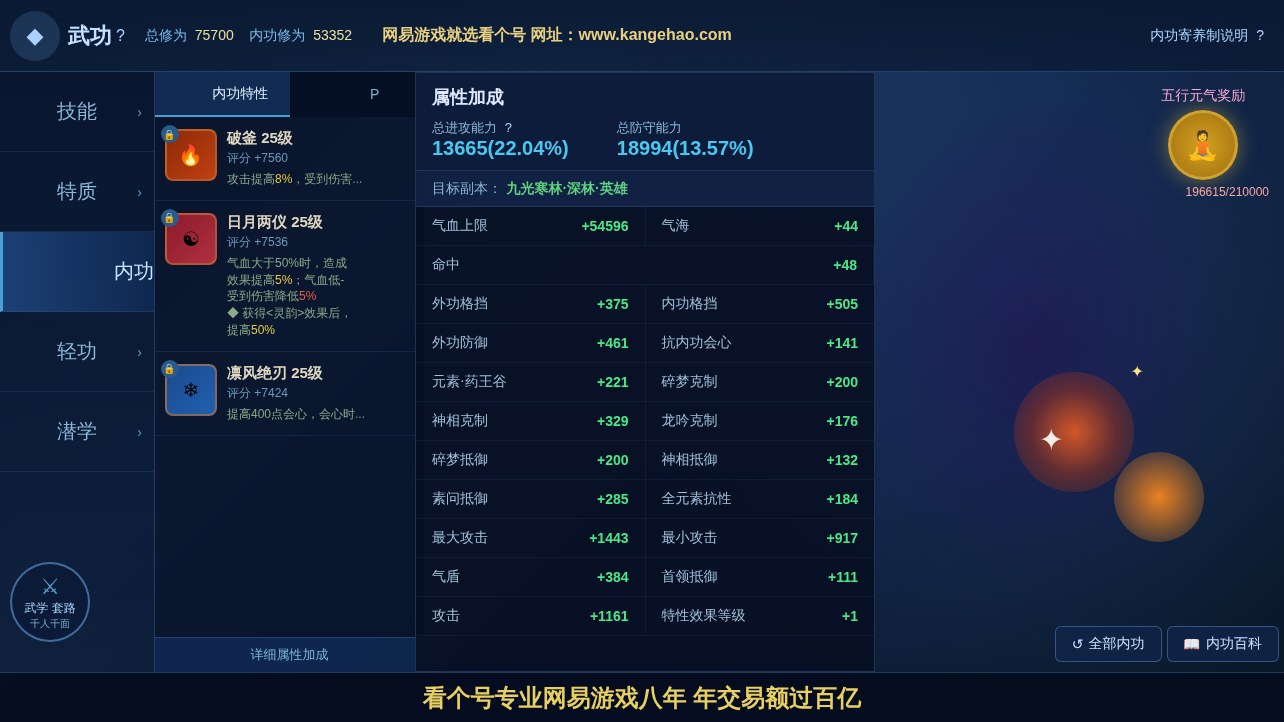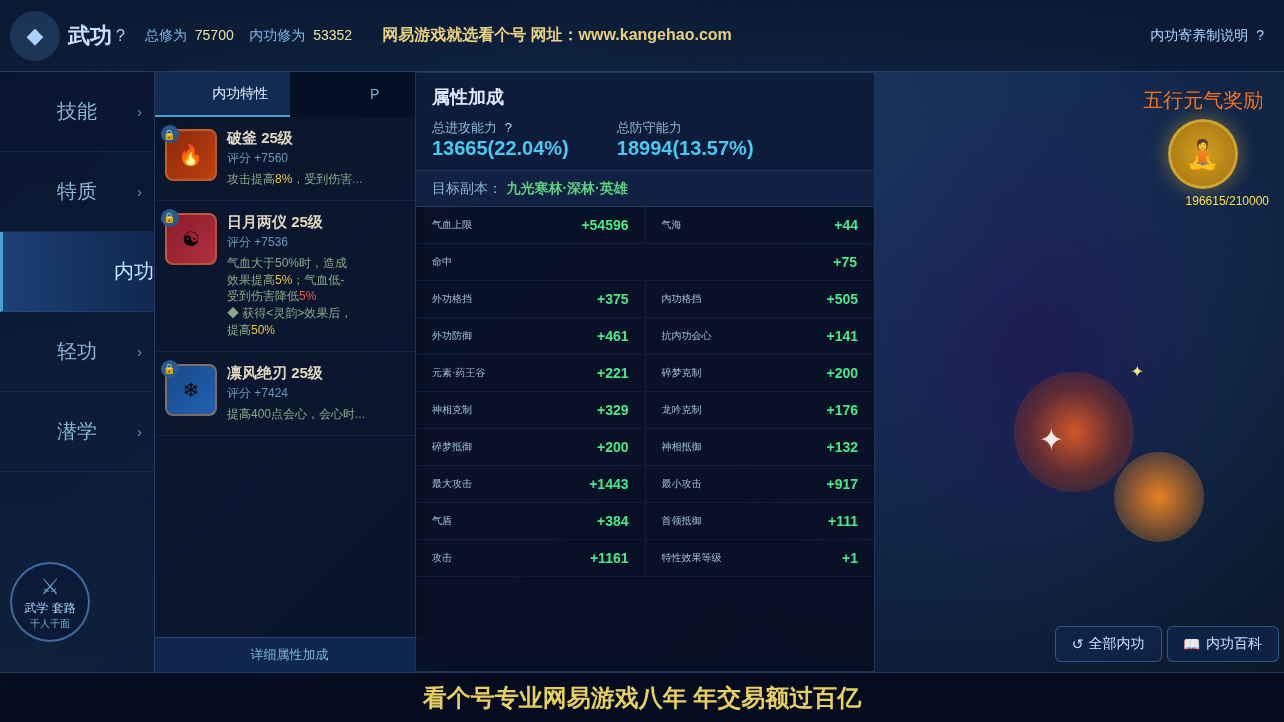--- a/index.html
+++ b/index.html
@@ -276,21 +276,21 @@
       padding: 10px 16px;
       display: flex;
       justify-content: space-between;
       align-items: center;
     }
     .attr-cell:first-child {
       border-right: 1px solid rgba(60,100,160,0.15);
     }
     .attr-name {
       color: #a0c0d8;
-      font-size: 10px;
+      font-size: 14px;
       font-family: Liberation Serif, serif;
     }
     .attr-val {
       color: #e0e8ff;
       font-size: 14px;
       font-weight: bold;
     }
     .attr-val.positive {
       color: #4ae888;
     }
@@ -318,38 +318,38 @@
     
     .right-panel {
       position: absolute;
       right: 0;
       top: 72px;
       width: 280px;
       bottom: 50px;
       z-index: 5;
     }
     .five-element-title {
-      color: #f97316;
-      font-size: 20px;
+      color: #f9a8d4;
+      font-size: 14px;
     }
     .five-element-circle {
       width: 70px;
       height: 70px;
       border-radius: 50%;
       background: radial-gradient(circle, #d4a020, #a07010);
       margin: 5px auto;
       display: flex;
       align-items: center;
       justify-content: center;
       font-size: 28px;
       border: 3px solid rgba(220,180,60,0.7);
       box-shadow: 0 0 20px rgba(220,180,60,0.5);
     }
     .five-element-progress {
-      color: #fde047;
+      color: #fca5a5;
       font-size: 12px;
       margin-left: 48px;
     }
 
     
     .action-btns {
       position: absolute;
       bottom: 55px;
       right: 0;
       display: flex;
@@ -552,21 +552,21 @@
       <span class="attr-val positive">+54596</span>
     </div>
     <div class="attr-cell">
       <span class="attr-name">气海</span>
       <span class="attr-val positive">+44</span>
     </div>
   </div>
       <div class="attr-row">
     <div class="attr-cell">
       <span class="attr-name">命中</span>
-      <span class="attr-val positive">+75</span>
+      <span class="attr-val positive">+48</span>
     </div>
   </div>
       <div class="attr-row">
     <div class="attr-cell">
       <span class="attr-name">外功格挡</span>
       <span class="attr-val positive">+375</span>
     </div>
     <div class="attr-cell">
       <span class="attr-name">内功格挡</span>
       <span class="attr-val positive">+505</span>
@@ -603,20 +603,30 @@
     </div>
   </div>
       <div class="attr-row">
     <div class="attr-cell">
       <span class="attr-name">碎梦抵御</span>
       <span class="attr-val positive">+200</span>
     </div>
     <div class="attr-cell">
       <span class="attr-name">神相抵御</span>
       <span class="attr-val positive">+132</span>
+    </div>
+  </div>
+      <div class="attr-row">
+    <div class="attr-cell">
+      <span class="attr-name">素问抵御</span>
+      <span class="attr-val positive">+285</span>
+    </div>
+    <div class="attr-cell">
+      <span class="attr-name">全元素抗性</span>
+      <span class="attr-val positive">+184</span>
     </div>
   </div>
       <div class="attr-row">
     <div class="attr-cell">
       <span class="attr-name">最大攻击</span>
       <span class="attr-val positive">+1443</span>
     </div>
     <div class="attr-cell">
       <span class="attr-name">最小攻击</span>
       <span class="attr-val positive">+917</span>

